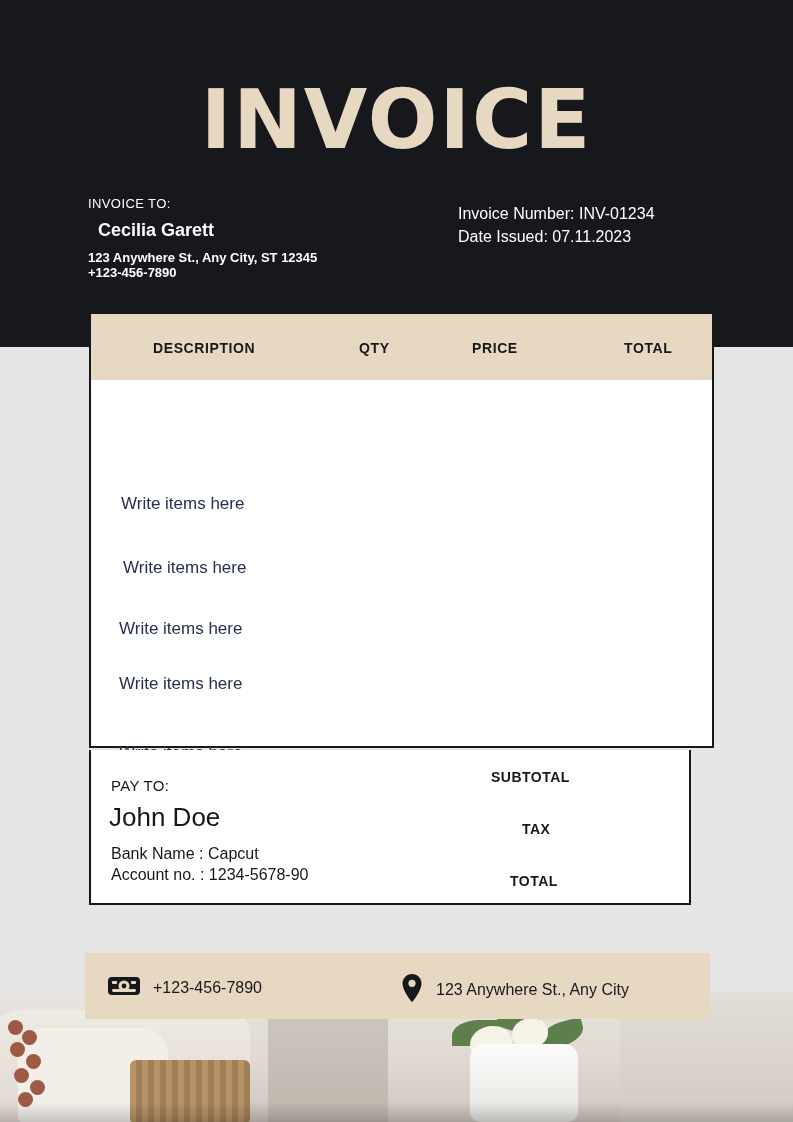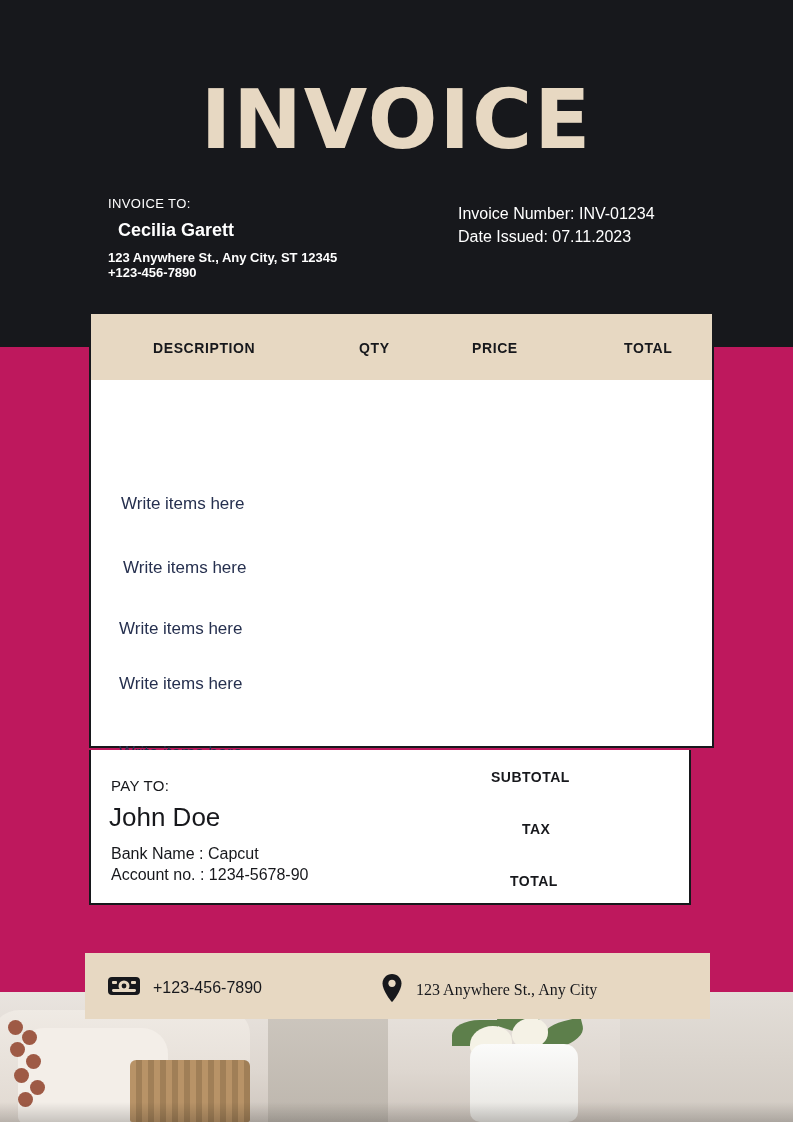--- a/index.html
+++ b/index.html
@@ -7,21 +7,21 @@
     width: 793px;
     height: 1122px;
     background: #ffffff;
     font-family: "Liberation Sans", sans-serif;
     overflow: hidden;
   }
   .page {
     position: relative;
     width: 793px;
     height: 1122px;
-    background: #be185d;
+    background: #e5e5e5;
   }
 
   
   .header-block {
     position: absolute;
     left: 0;
     top: 0;
     width: 793px;
     height: 347px;
     background: #17181c;
@@ -35,21 +35,21 @@
     color: #e7d8c2;
     font-family: "DejaVu Sans", sans-serif;
     font-weight: 700;
     font-size: 82px;
     letter-spacing: 2px;
     line-height: 96px;
   }
 
   .bill-to {
     position: absolute;
-    left: 108px;
+    left: 88px;
     top: 196px;
     color: #ffffff;
   }
   .bill-to .label {
     font-size: 13px;
     letter-spacing: 0.4px;
     color: #ffffff;
     margin-bottom: 9px;
   }
   .bill-to .name {
@@ -178,21 +178,21 @@
     z-index: 3;
   }
   .footer-item {
     position: absolute;
     display: flex;
     align-items: center;
     gap: 12px;
     top: 20px;
   }
   .f-phone { left: 22px; }
-  .f-addr  { left: 295px; font-family: Liberation Serif, serif; }
+  .f-addr  { left: 315px; }
   .footer-item .txt {
     font-size: 16px;
     color: #17181c;
     white-space: nowrap;
   }
   .ico { display: block; }
 
   
   .photo {
     position: absolute;

